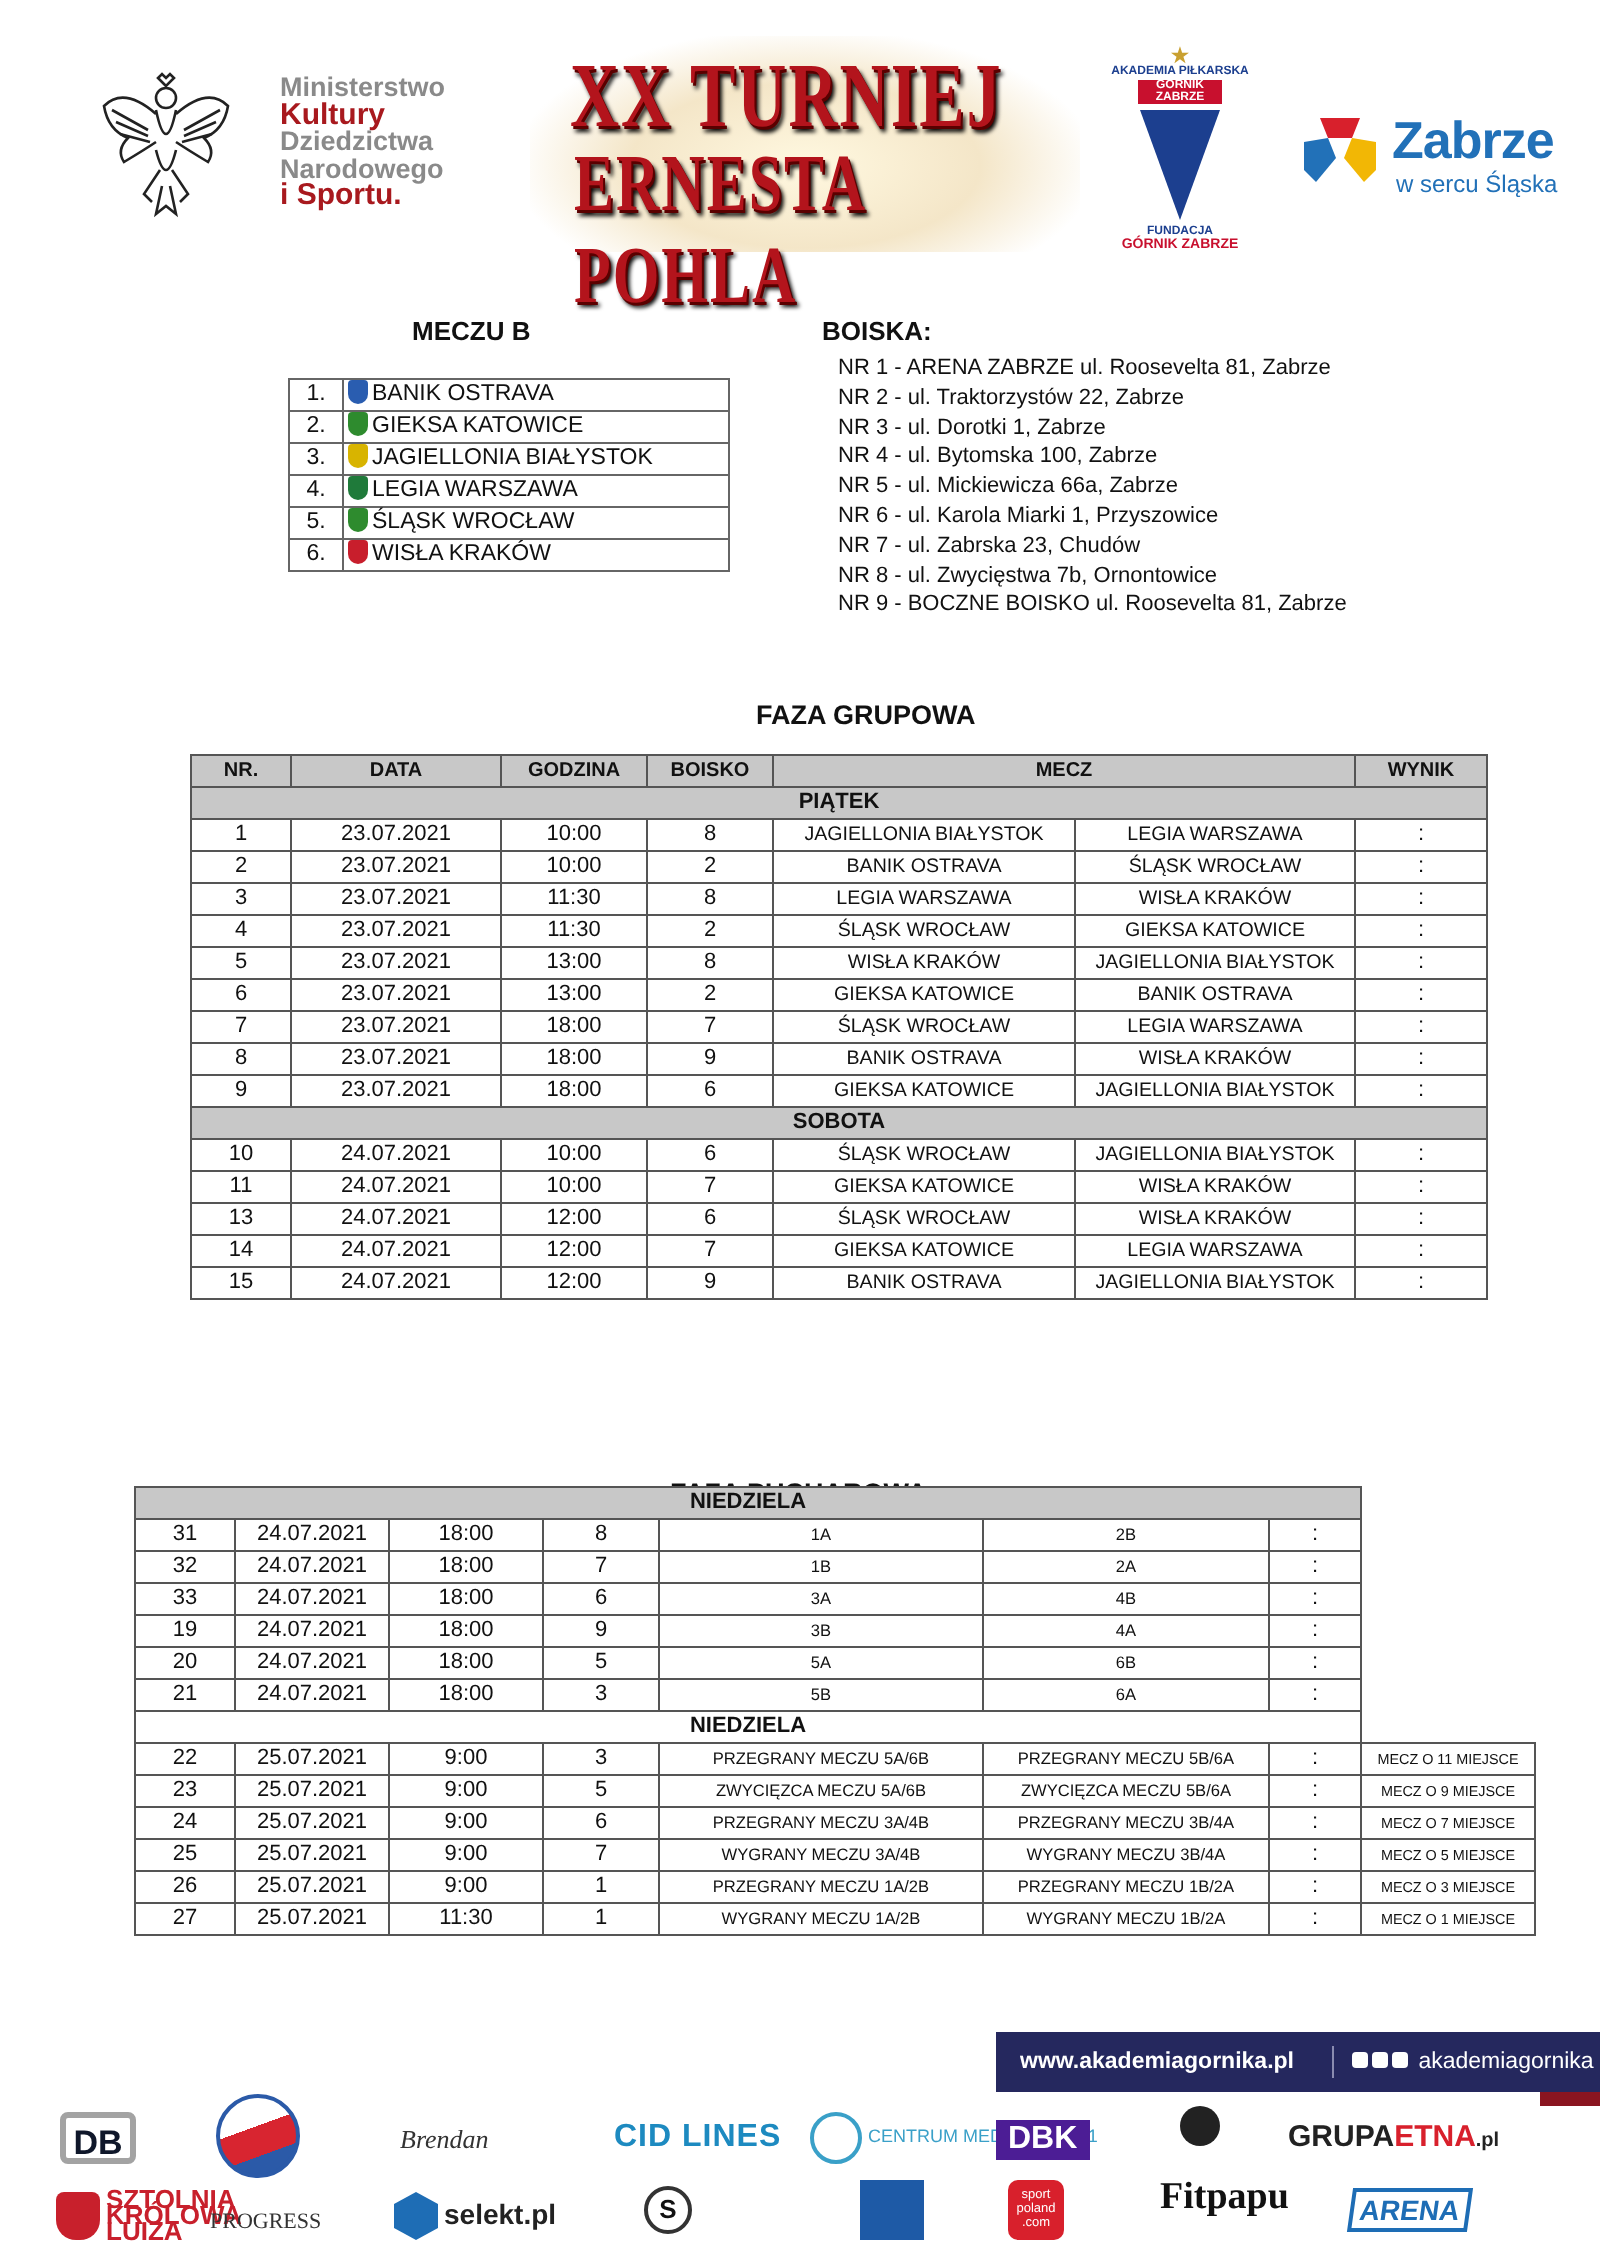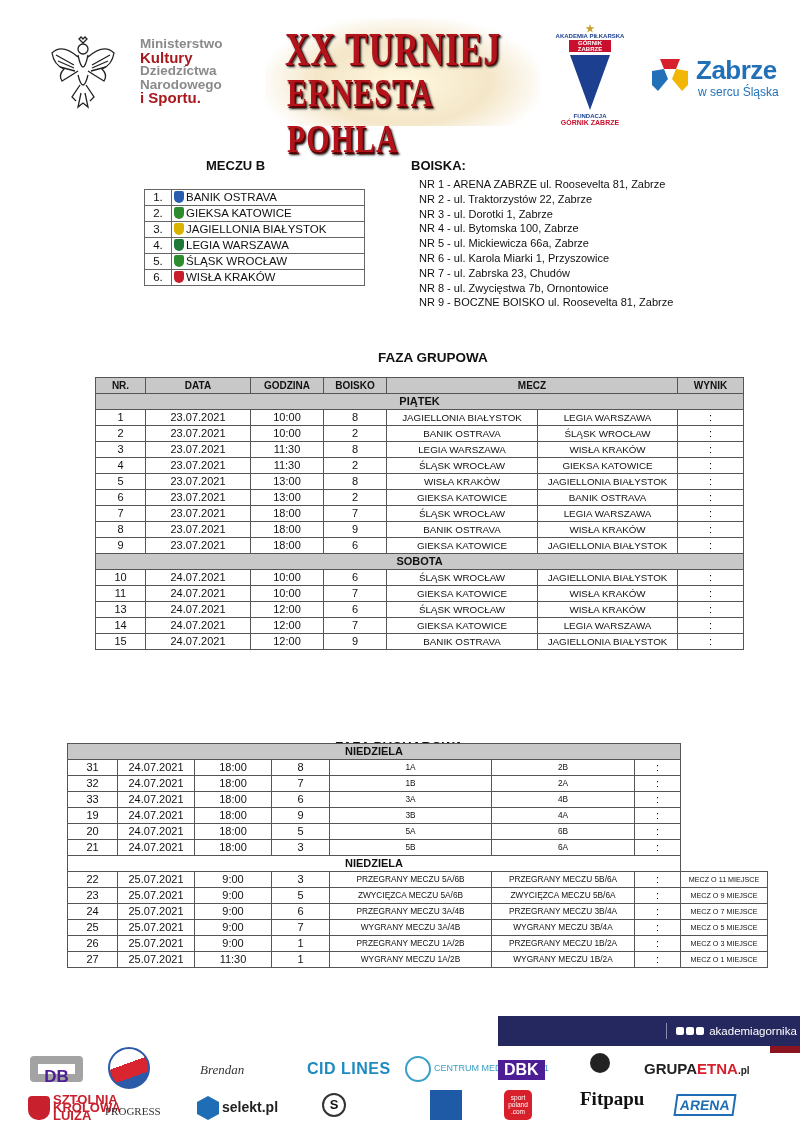--- a/index.html
+++ b/index.html
@@ -53,21 +53,21 @@
   .fp tr.day2 td.lbl{background:#fff;font-weight:bold;font-size:11px;}
 
   
   .footbar{left:498px;top:1016px;width:302px;height:30px;background:#25285e;color:#fff;font-size:11.5px;font-weight:bold;line-height:30px;}
   .footbar .url{position:absolute;left:12px;}
   .footbar .sep{position:absolute;left:168px;top:7px;width:1px;height:16px;background:#8a8cb0;}
   .footbar .soc{position:absolute;left:178px;font-weight:normal;}
   .footbar .soc .ic{display:inline-block;width:8px;height:8px;background:#fff;border-radius:2px;margin-right:2px;vertical-align:0;}
   .redtab{left:770px;top:1046px;width:30px;height:7px;background:#8a1520;}
   .spons{font-size:10px;font-weight:bold;}
-  .db{left:30px;top:1056px;width:53px;height:26px;border:8px solid #a3a3a3;border-radius:4px;color:#4c1d95;font-size:17px;text-align:center;line-height:26px;box-sizing:border-box;}
+  .db{left:30px;top:1056px;width:38px;height:26px;border:3px solid #a3a3a3;border-radius:4px;color:#0f172a;font-size:17px;text-align:center;line-height:26px;box-sizing:border-box;}
   .baltic{left:108px;top:1047px;width:42px;height:42px;border-radius:50%;border:2px solid #2b5aa8;background:linear-gradient(160deg,#fff 40%,#d82530 40%,#d82530 70%,#2b5aa8 70%);box-sizing:border-box;}
   .brendan{left:200px;top:1062px;font-family:"Liberation Serif",serif;font-style:italic;font-size:13px;color:#333;}
   .cid{left:307px;top:1060px;color:#1d8ac0;font-size:16px;font-weight:bold;letter-spacing:0.5px;}
   .centrum{left:405px;top:1056px;width:26px;height:26px;border:2px solid #3aa0c8;border-radius:50%;box-sizing:border-box;}
   .centrum-t{left:434px;top:1063px;color:#3aa0c8;font-size:9px;}
   .dbk{left:498px;top:1060px;background:#4c1d95;color:#fff;font-size:16px;font-weight:bold;padding:0 6px;line-height:20px;}
   .galon{left:590px;top:1053px;width:20px;height:20px;border-radius:50%;background:#222;}
   .grupaetna{left:644px;top:1060px;font-size:15px;font-weight:bold;color:#222;}
   .grupaetna span{color:#d8202c;}
   .sztolnia{left:28px;top:1096px;width:22px;height:24px;background:#c8202c;border-radius:4px 4px 10px 10px;}
@@ -466,20 +466,21 @@
         <td>1</td>
         <td class="tm">WYGRANY MECZU 1A/2B</td>
         <td class="tm">WYGRANY MECZU 1B/2A</td>
         <td>:</td>
         <td class="ms">MECZ O 1 MIEJSCE</td>
       </tr>
     </tbody>
 </table>
 
 <div class="abs footbar">
+  <span class="url">www.akademiagornika.pl</span>
   <span class="sep"></span>
   <span class="soc">
     <span class="ic"></span><span class="ic"></span><span class="ic"></span>
     <span>akademiagornika</span>
   </span>
 </div>
 <div class="abs redtab"></div>
 
 <div class="abs db spons">DB</div>
 <div class="abs baltic"></div>

